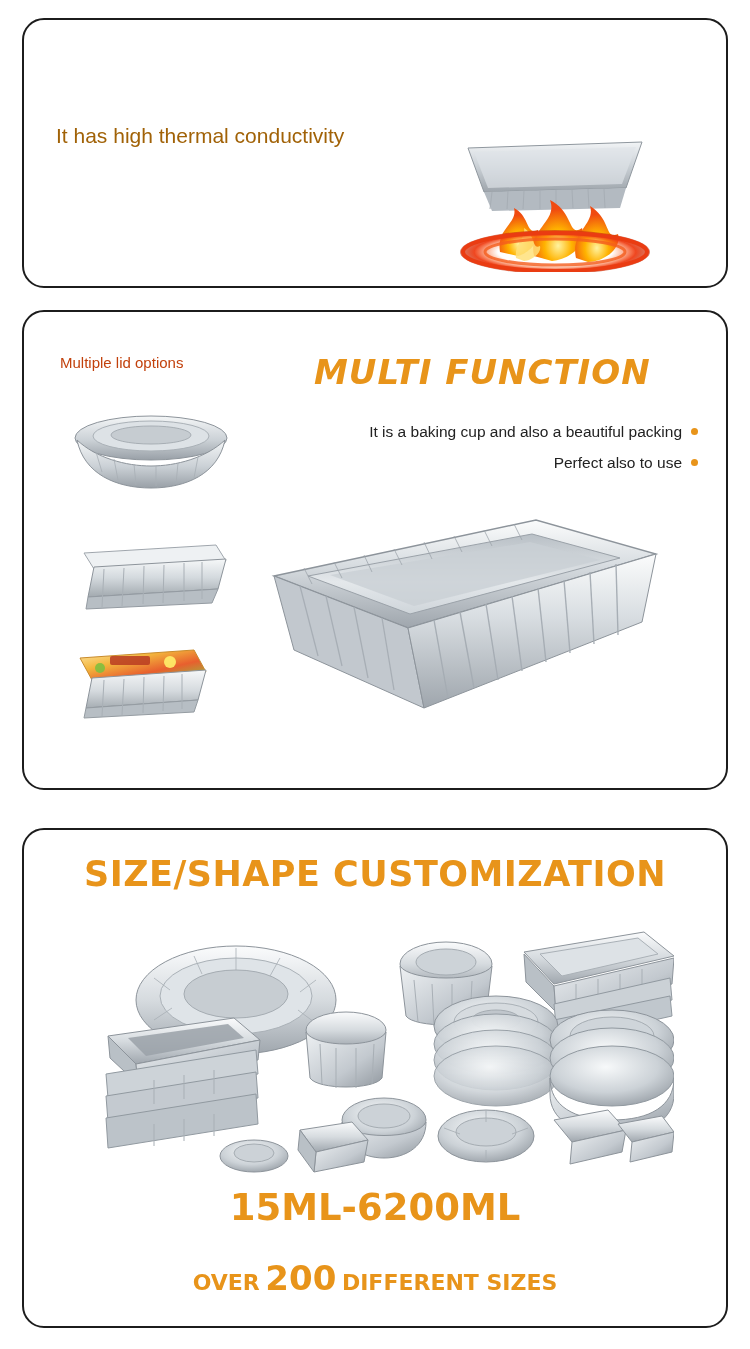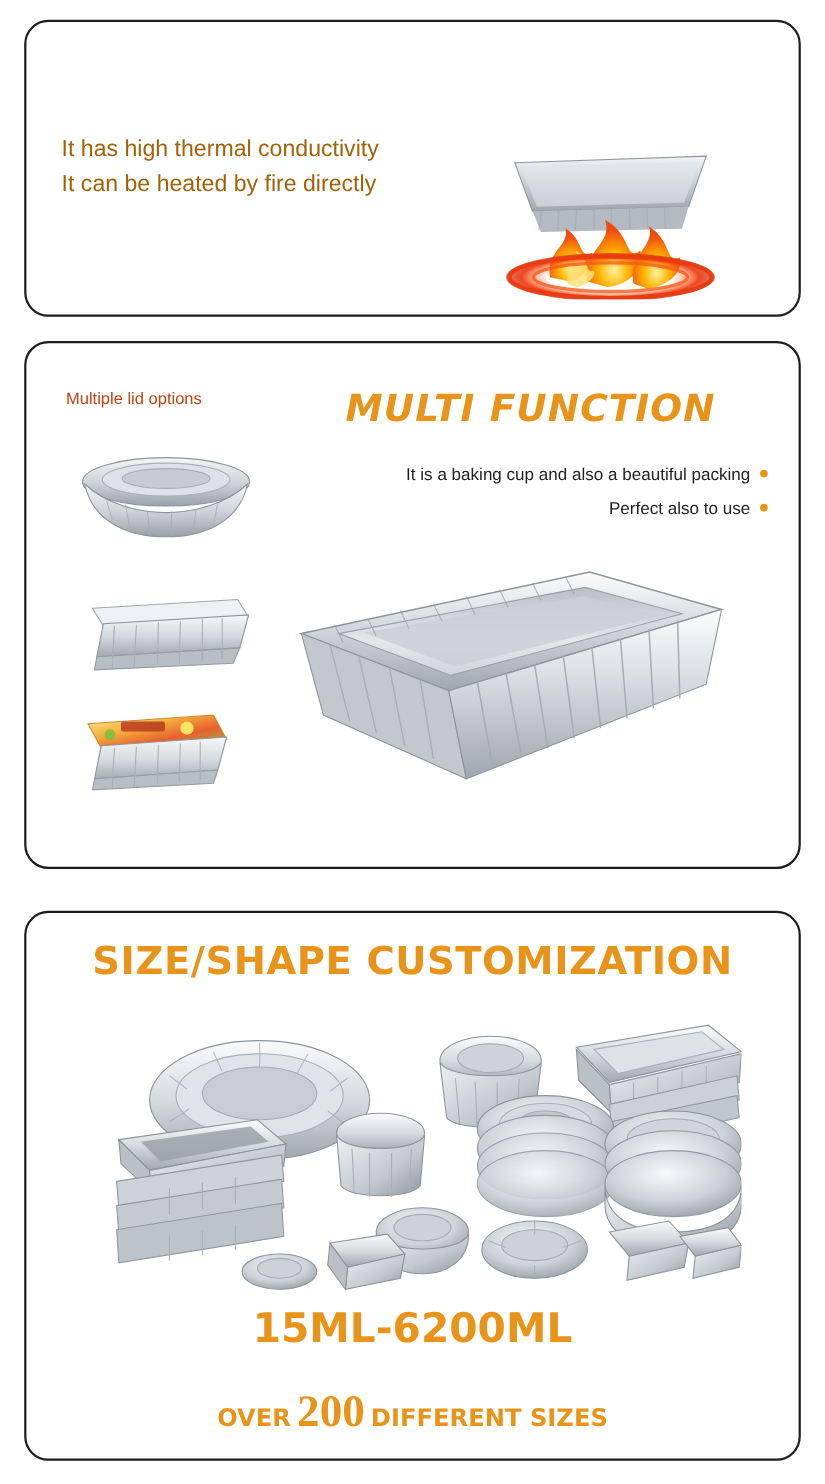--- a/index.html
+++ b/index.html
@@ -145,29 +145,28 @@
   .over-line {
     position: absolute;
     left: 0; right: 0;
     top: 428px;
     text-align: center;
     color: #e8941a;
     font-family: "DejaVu Sans", sans-serif;
     font-weight: bold;
   }
   .over-line .small { font-size: 22px; }
-  .over-line .big   { font-size: 41px; font-family: Liberation Serif, serif; }
+  .over-line .big   { font-size: 34px; }
 </style>
 </head>
 <body>
 
 <section class="panel" id="panel-thermal">
   <div class="thermal-text">
     <div>It has high thermal conductivity</div>
-    <div>It can be heated by fire directly</div>
   </div>
 
   <div class="thermal-art">
     <svg viewBox="0 0 250 160" width="250" height="160">
       <defs>
         <linearGradient id="foilG" x1="0" y1="0" x2="0" y2="1">
           <stop offset="0%" stop-color="#f2f4f6"></stop>
           <stop offset="45%" stop-color="#cdd3d8"></stop>
           <stop offset="100%" stop-color="#9ea5ac"></stop>
         </linearGradient>

